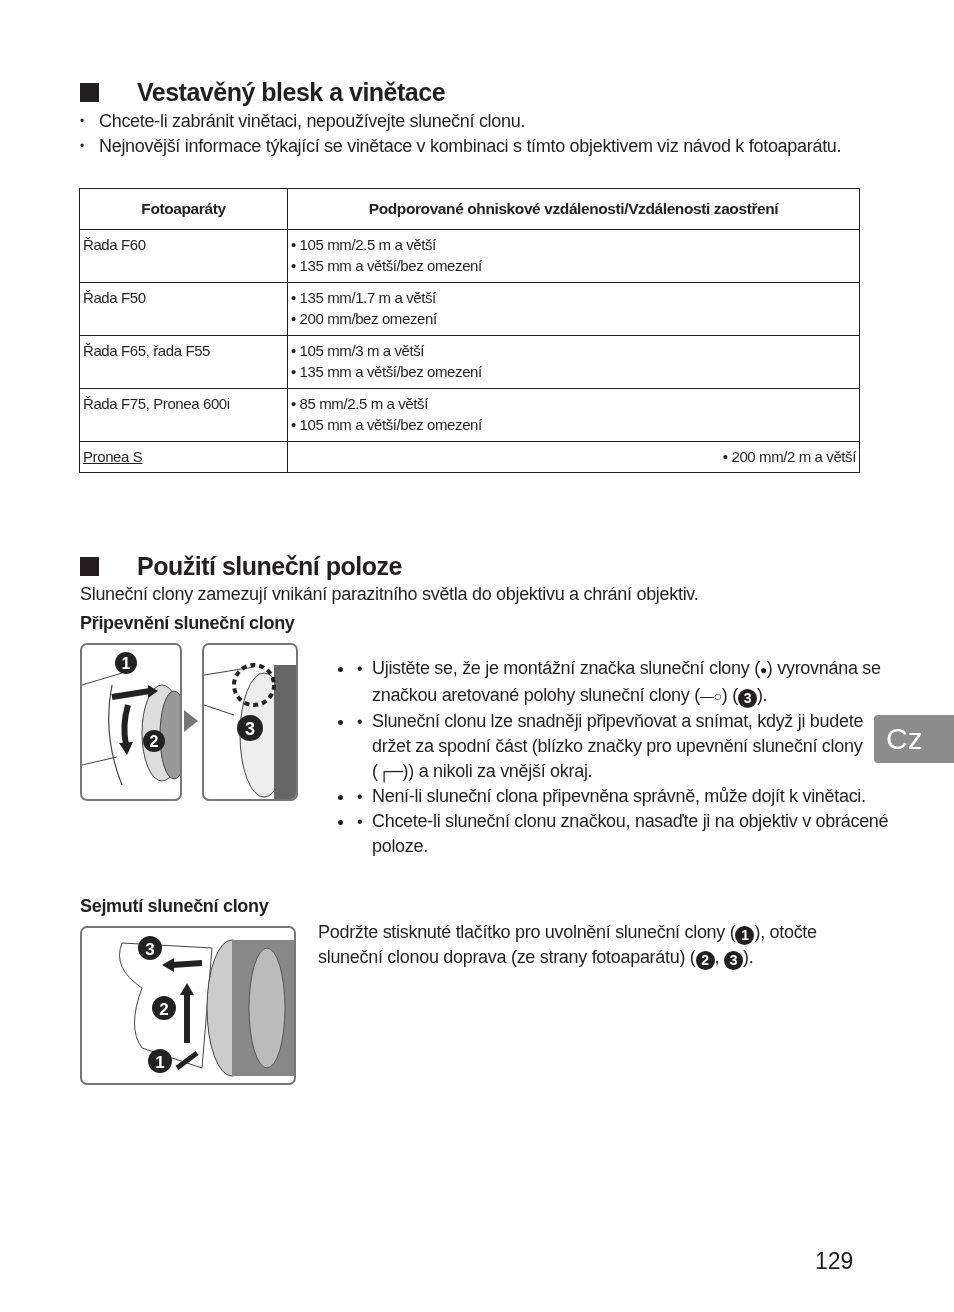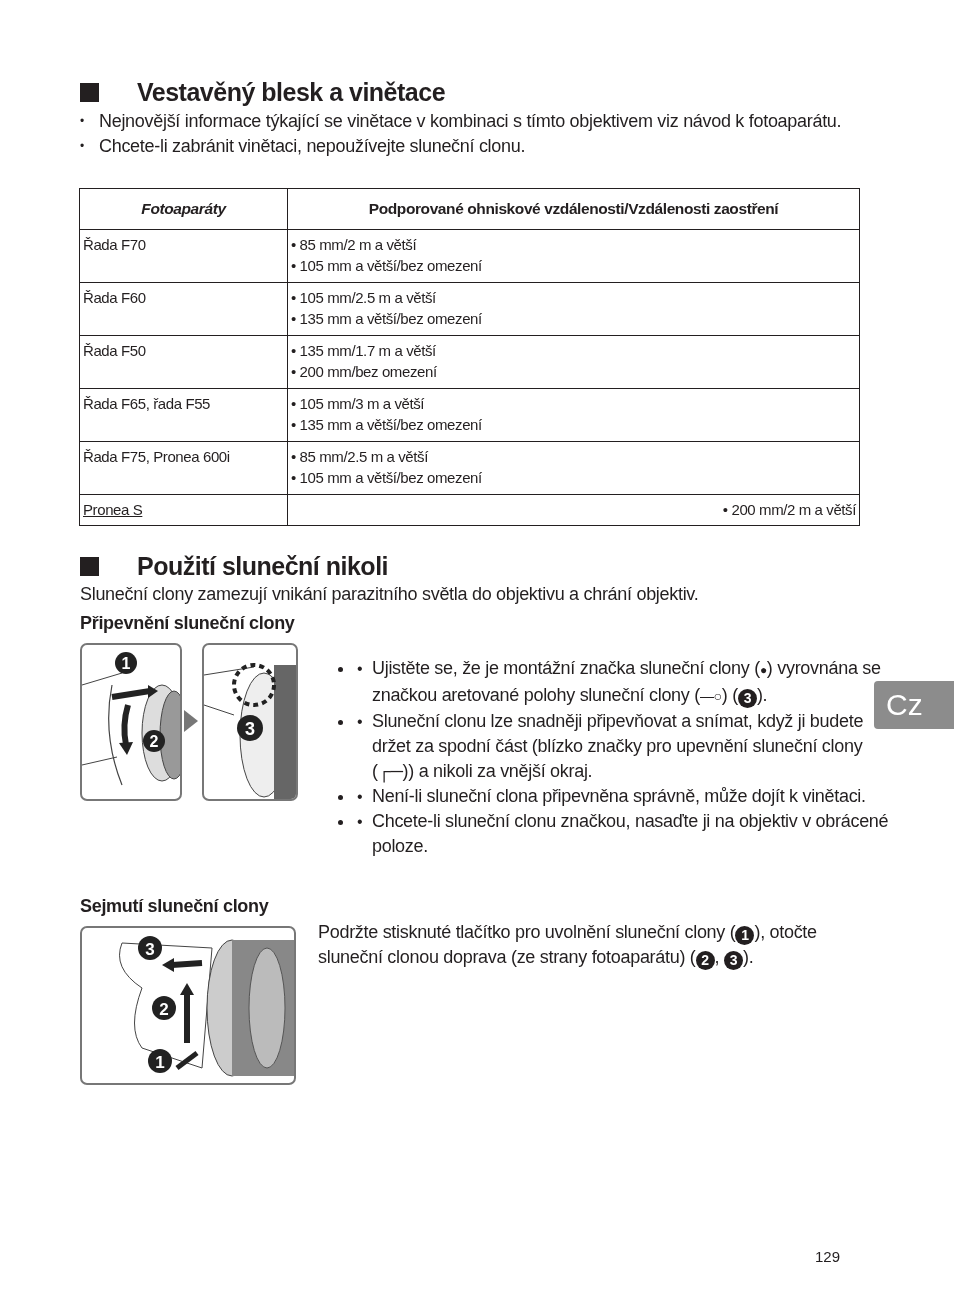--- a/index.html
+++ b/index.html
@@ -16,52 +16,45 @@
   .bullets2 li::before { content:"\2022"; position:absolute; left:2px; top:0; font-size:16px; }
   .h3 { font-weight:bold; font-size:18px; letter-spacing:-0.3px; white-space:nowrap; }
   table.spec { border-collapse:collapse; width:781px; font-size:15px; letter-spacing:-0.4px; }
   table.spec th, table.spec td { border:1.3px solid #231f20; text-align:left; vertical-align:top; }
   table.spec th { font-weight:bold; text-align:center; height:38px; vertical-align:middle; font-size:15.5px; }
   table.spec td { padding:4px 3px 0 3px; line-height:21px; font-weight:300; }
   table.spec td.row { height:48px; }
   .num { display:inline-flex; align-items:center; justify-content:center; width:19px; height:19px; border-radius:50%;
          background:#231f20; color:#fff; font-weight:bold; font-size:14px; vertical-align:-2px; }
   .fig { border:2px solid #777; border-radius:7px; background:#fff; overflow:hidden; }
-  .tab-cz { left:874px; top:681px; width:80px; height:48px; background:#8c8c8c; border-radius:4px 0 0 4px;
+  .tab-cz { left:874px; top:715px; width:80px; height:48px; background:#8c8c8c; border-radius:4px 0 0 4px;
             color:#fff; font-size:30px; display:flex; align-items:center; padding-left:12px; box-sizing:border-box; }
-  .pgnum { font-size:15px; }
+  .pgnum { font-size:23px; }
 </style>
 </head>
 <body>
 
 <div class="abs h2" style="left:80px; top:78px;">
   <span class="sq"></span>
   <span>Vestavěný blesk a vinětace</span>
 </div>
 
 <ul class="abs bullets body-text" style="left:80px; top:109px; width:785px;">
+  <li>Chcete-li zabránit vinětaci, nepoužívejte sluneční clonu.</li>
   <li>Nejnovější informace týkající se vinětace v kombinaci s tímto objektivem viz návod k fotoaparátu.</li>
-  <li>Chcete-li zabránit vinětaci, nepoužívejte sluneční clonu.</li>
 </ul>
 
 <table class="abs spec" style="left:79px; top:188px;">
   <thead>
     <tr>
-      <th style="width:205px;font-style:italic;">Fotoaparáty</th>
+      <th style="width:205px;">Fotoaparáty</th>
       <th>Podporované ohniskové vzdálenosti/Vzdálenosti zaostření</th>
     </tr>
   </thead>
   <tbody>
-    <tr>
-      <td class="row">Řada F70</td>
-      <td class="row">
-          <div>• 85 mm/2 m a větší</div>
-          <div>• 105 mm a větší/bez omezení</div>
-        </td>
-    </tr>
     <tr>
       <td class="row">Řada F60</td>
       <td class="row">
           <div>• 105 mm/2.5 m a větší</div>
           <div>• 135 mm a větší/bez omezení</div>
         </td>
     </tr>
     <tr>
       <td class="row">Řada F50</td>
       <td class="row">
@@ -87,21 +80,21 @@
       <td style="height:26px;text-decoration:underline;">Pronea S</td>
       <td style="height:26px;text-align:right;">
           <div>• 200 mm/2 m a větší</div>
         </td>
     </tr>
   </tbody>
 </table>
 
 <div class="abs h2" style="left:80px; top:552px;">
   <span class="sq"></span>
-  <span>Použití sluneční nikoli</span>
+  <span>Použití sluneční poloze</span>
 </div>
 <div class="abs body-text" style="left:80px; top:582px; white-space:nowrap;">Sluneční clony zamezují vnikání parazitního světla do objektivu a chrání objektiv.</div>
 
 <div class="abs h3" style="left:80px; top:613px;">Připevnění sluneční clony</div>
 
 <div class="abs fig" style="left:80px; top:643px; width:98px; height:154px;">
   <svg width="98" height="154" viewBox="0 0 98 154">
     <path d="M0 40 L40 28 M0 120 L35 112" stroke="#444" stroke-width="1" fill="none"></path>
     <path d="M30 40 Q20 90 40 140" stroke="#444" stroke-width="1.2" fill="none"></path>
     <ellipse cx="80" cy="88" rx="20" ry="48" fill="#ddd" stroke="#444"></ellipse>

